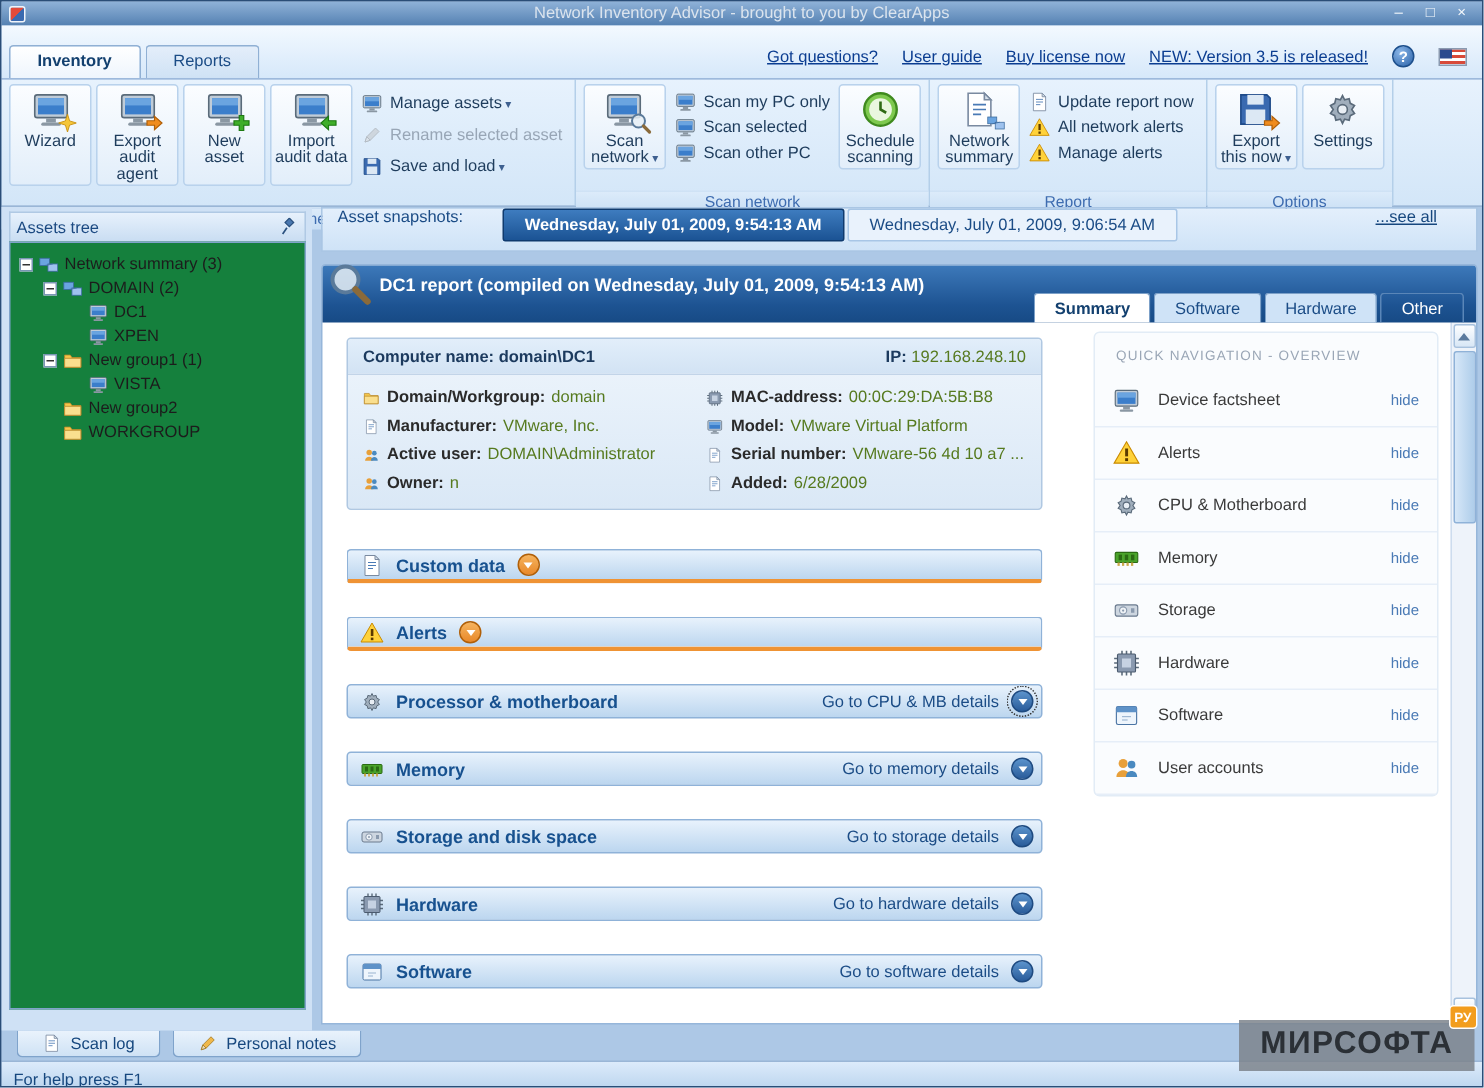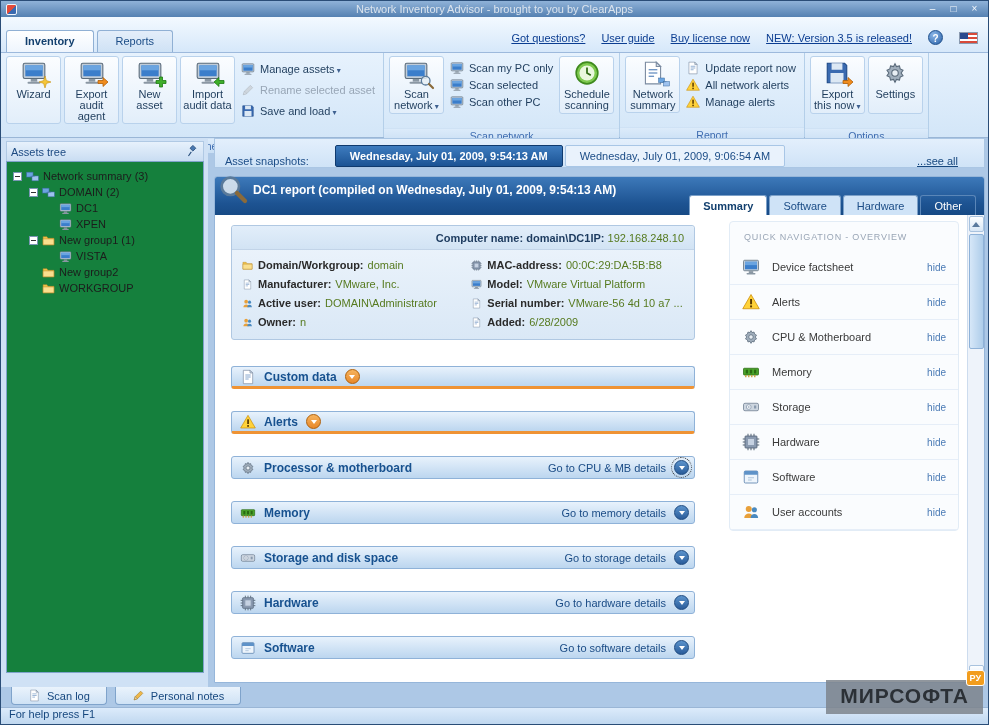--- a/index.html
+++ b/index.html
@@ -65,21 +65,21 @@
   .tree-row { display: flex; align-items: center; height: 16px; gap: 4px; cursor: default; color: #1c1c1c; }
   .tree-row.lvl0 { padding-left: 4px; } .tree-row.lvl1 { padding-left: 20px; } .tree-row.lvl2 { padding-left: 37px; }
   .exp { flex: none; width: 9px; height: 9px; border: 1px solid #7a96b4; background: #fff;
          display: flex; align-items: center; justify-content: center; }
   .exp.minus::before { content: ""; width: 5px; height: 1px; background: #333; }
   .exp.none { visibility: hidden; }
   .tree-label { white-space: nowrap; }
 
   
   .main { flex: 1; display: flex; flex-direction: column; padding: 0 3px 4px 6px; min-width: 0; }
-  .snapbar { height: 30px; flex: none; display: flex; align-items: flex-end; gap: 26px; padding: 0 26px 0 10px;
+  .snapbar { height: 30px; flex: none; display: flex; align-items: flex-start; gap: 26px; padding: 0 26px 0 10px;
              background: linear-gradient(#e3effc,#cfe3f7); border: 1px solid #aac6e4; margin-bottom: 8px; }
   .snap-label { color: #1b4c86; }
   .snaps { display: flex; align-items: center; gap: 2px; }
   .snap { padding: 4px 14px; font-size: 11px; color: #1b4c86; background: #e9f2fc; border: 1px solid #a8c6e6;
           border-radius: 2px; cursor: default; white-space: nowrap; }
   .snap.active { background: linear-gradient(#3e7cbf,#1b5394); border-color: #0f3a6e; color: #fff; font-weight: bold; }
   .see-all { margin-left: auto; color: #16477e; text-decoration: underline; cursor: pointer; }
 
   
   .report { flex: 1; display: flex; flex-direction: column; background: #fff; border: 1px solid #96b6da;
@@ -91,21 +91,21 @@
   .rtabs { position: absolute; right: 8px; bottom: 0; display: flex; gap: 2px; }
   .rtab { height: 20px; line-height: 20px; padding: 0 13px; font-size: 11px; background: #cfe3f7; color: #1b4c86;
           border: 1px solid #7ca0c8; border-bottom: none; border-radius: 3px 3px 0 0; cursor: default; }
   .rtab.active { background: #fff; font-weight: bold; color: #13406f; }
   .rtab.dark { background: transparent; color: #fff; border-color: #5a86b8; }
   .report-body { flex: 1; display: flex; min-height: 0; }
   .content-col { flex: 1; padding: 10px 34px 0 16px; min-width: 0; }
 
   
   .pc-card { border: 1px solid #b0c8e2; border-radius: 3px; background: linear-gradient(#eef5fc,#dae8f6); margin-bottom: 26px; }
-  .pc-head { display: flex; justify-content: flex-end; padding: 6px 10px 5px; border-bottom: 1px solid #c2d4e8;
+  .pc-head { display: flex; justify-content: space-between; padding: 6px 10px 5px; border-bottom: 1px solid #c2d4e8;
              background: linear-gradient(#e2eefa,#d2e3f4); border-radius: 3px 3px 0 0; }
   .pc-strong { font-weight: bold; color: #1c3a5e; }
   .pc-green { color: #567a1f; }
   .pc-grid { display: grid; grid-template-columns: 1.05fr 1fr; gap: 7px 6px; padding: 9px 10px 11px; }
   .pc-field { display: flex; align-items: center; white-space: nowrap; overflow: hidden; }
   .f-label { font-weight: bold; color: #2a2a2a; margin: 0 4px 0 5px; }
   .f-value { color: #567a1f; overflow: hidden; text-overflow: ellipsis; }
 
   
   .sec { display: flex; align-items: center; height: 23px; padding: 0 5px 0 8px; margin-bottom: 22px;
@@ -141,21 +141,21 @@
                          border-top: 5px solid #5a7a9e; }
   .sb-thumb { width: 15px; height: 115px; margin-top: 2px; border-radius: 2px;
               background: linear-gradient(90deg,#d6e7f8,#aecdea); border: 1px solid #8fb2d8; }
   .sb-spacer { flex: 1; }
 
   
   .bottom-bar { height: 20px; display: flex; gap: 8px; padding-left: 10px; background: #adc8e6; align-items: flex-start; }
   .btab { display: flex; align-items: center; gap: 6px; height: 18px; padding: 0 16px; color: #16477e;
           background: linear-gradient(#eaf3fc,#cfe2f5); border: 1px solid #7fa3cb; border-top: none;
           border-radius: 0 0 4px 4px; cursor: default; }
-  .statusbar { height: 19px; display: flex; align-items: flex-start; padding-left: 8px; color: #16477e;
+  .statusbar { height: 19px; display: flex; align-items: flex-end; padding-left: 8px; color: #16477e;
                background: linear-gradient(#dcebfb,#bcd5ee); border-top: 1px solid #9ab6d6; }
 
   
   .watermark { position: absolute; right: 5px; bottom: 10px; z-index: 50; background: rgba(125,132,140,.85);
                color: #2b3036; font-size: 21px; font-weight: bold; letter-spacing: 1px; padding: 4px 14px 6px; }
   .wm-badge { position: absolute; top: -10px; right: -2px; background: #f29d1e; color: #fff; font-size: 9px;
               font-weight: bold; padding: 2px 3px; border-radius: 3px; border: 1px solid #fff; letter-spacing: 0; }
 </style>
 </head>
 <body>

